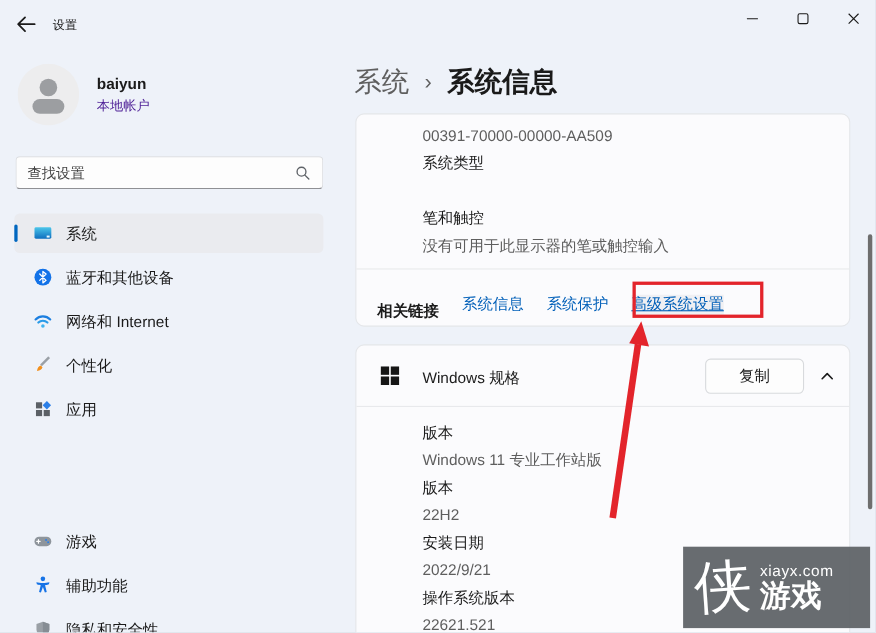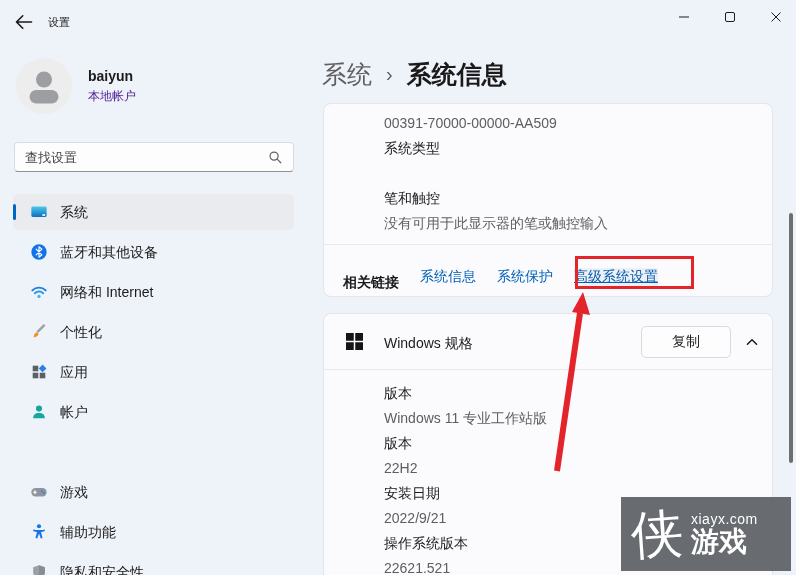--- a/index.html
+++ b/index.html
@@ -135,27 +135,20 @@
   </div>
 
   <div class="abs nav-item" style="top:314px;">
     <svg class="nav-icon" viewBox="0 0 20 20">
       <path d="M16.8 3.2 L9 11 L7.2 9.2 L15 1.4 C15.8 1 17.2 2.4 16.8 3.2 Z" fill="#9aa0a6"></path>
       <path d="M7.8 10.3 C5.6 10.9 4.6 12.6 4 15.8 C7.2 15.3 8.9 14.2 9.6 12.1 Z" fill="#f2901e"></path>
     </svg>
     <span class="nav-label">个性化</span>
   </div>
 
-  <div class="abs nav-item" style="top:394px;">
-    <svg class="nav-icon" viewBox="0 0 20 20">
-      <circle cx="10" cy="6.2" r="3.4" fill="#12a79f"></circle>
-      <path d="M3.5 17 C3.5 13 6 11 10 11 C14 11 16.5 13 16.5 17 Z" fill="#12a79f"></path>
-    </svg>
-    <span class="nav-label">帐户</span>
-  </div>
 
 
   <div class="abs nav-item" style="top:474px;">
     <svg class="nav-icon" viewBox="0 0 20 20">
       <rect x="1.5" y="5.5" width="17" height="9.5" rx="4.7" fill="#8e959c"></rect>
       <path d="M5.5 8.5 V12 M3.8 10.2 H7.2" stroke="#fff" stroke-width="1.2" stroke-linecap="round"></path>
       <circle cx="13.2" cy="8.8" r="1" fill="#2b7fe8"></circle>
       <circle cx="15.3" cy="11" r="1" fill="#2b7fe8"></circle>
     </svg>
     <span class="nav-label">游戏</span>

